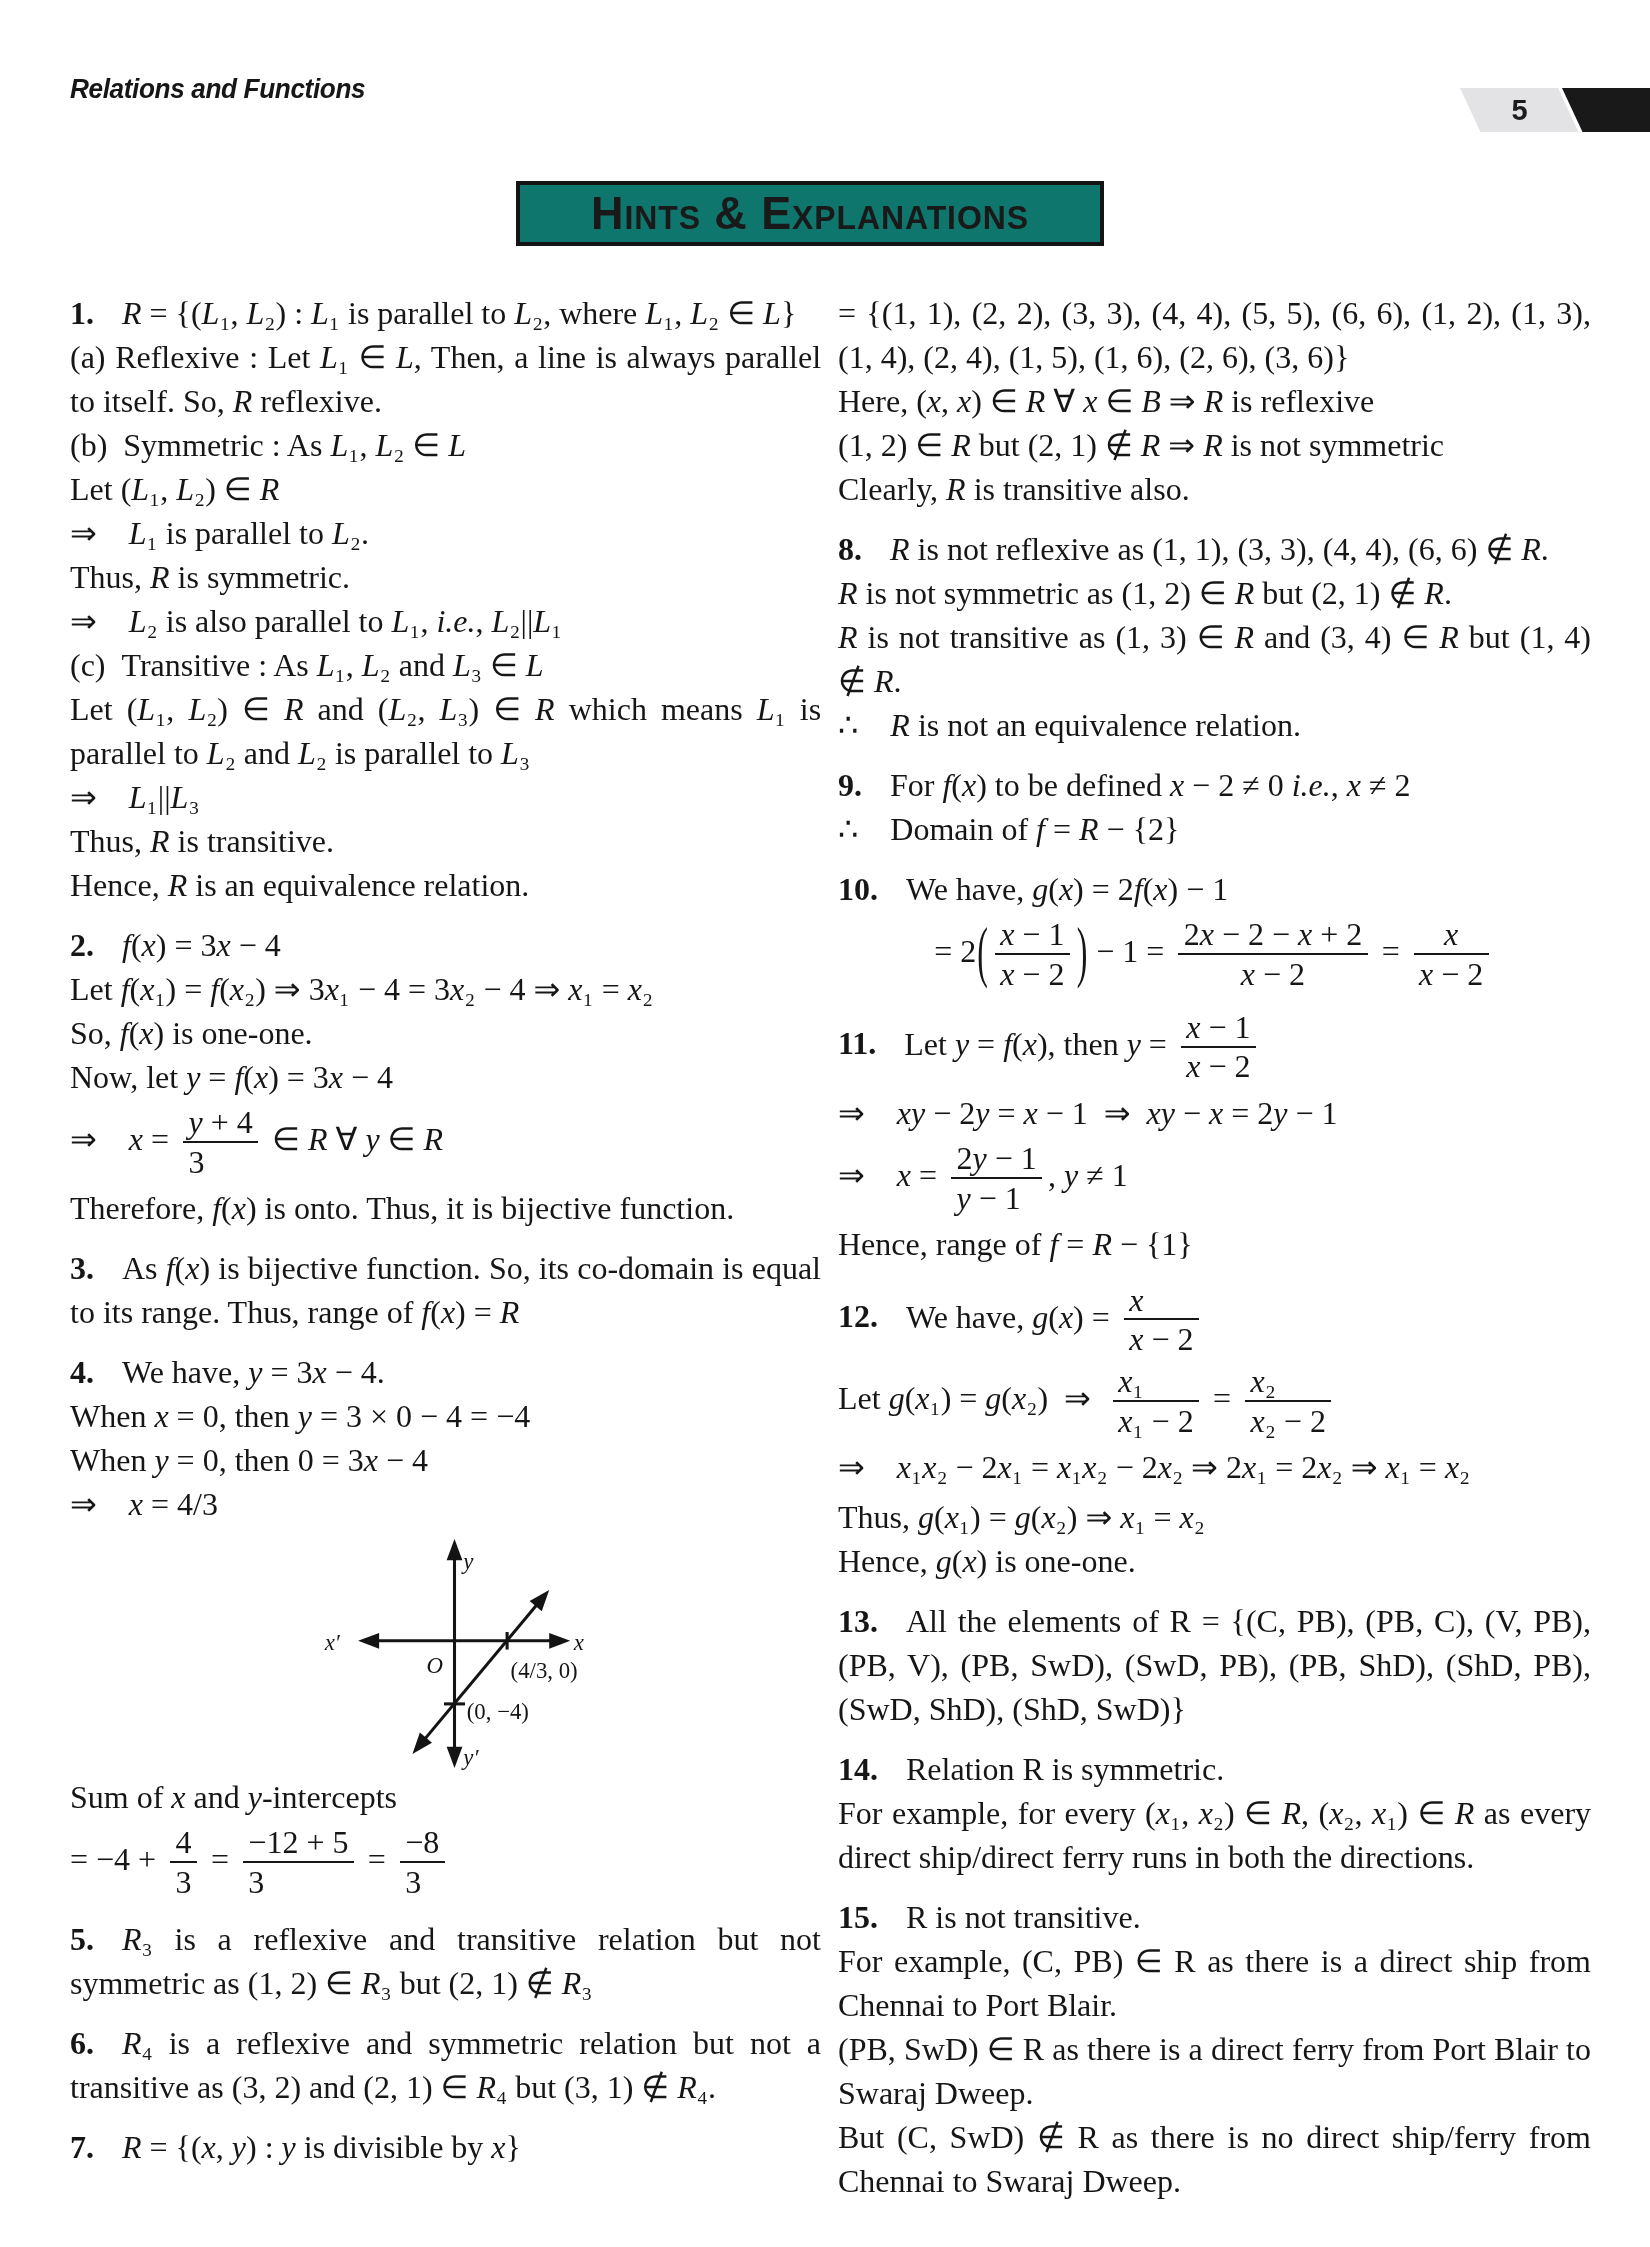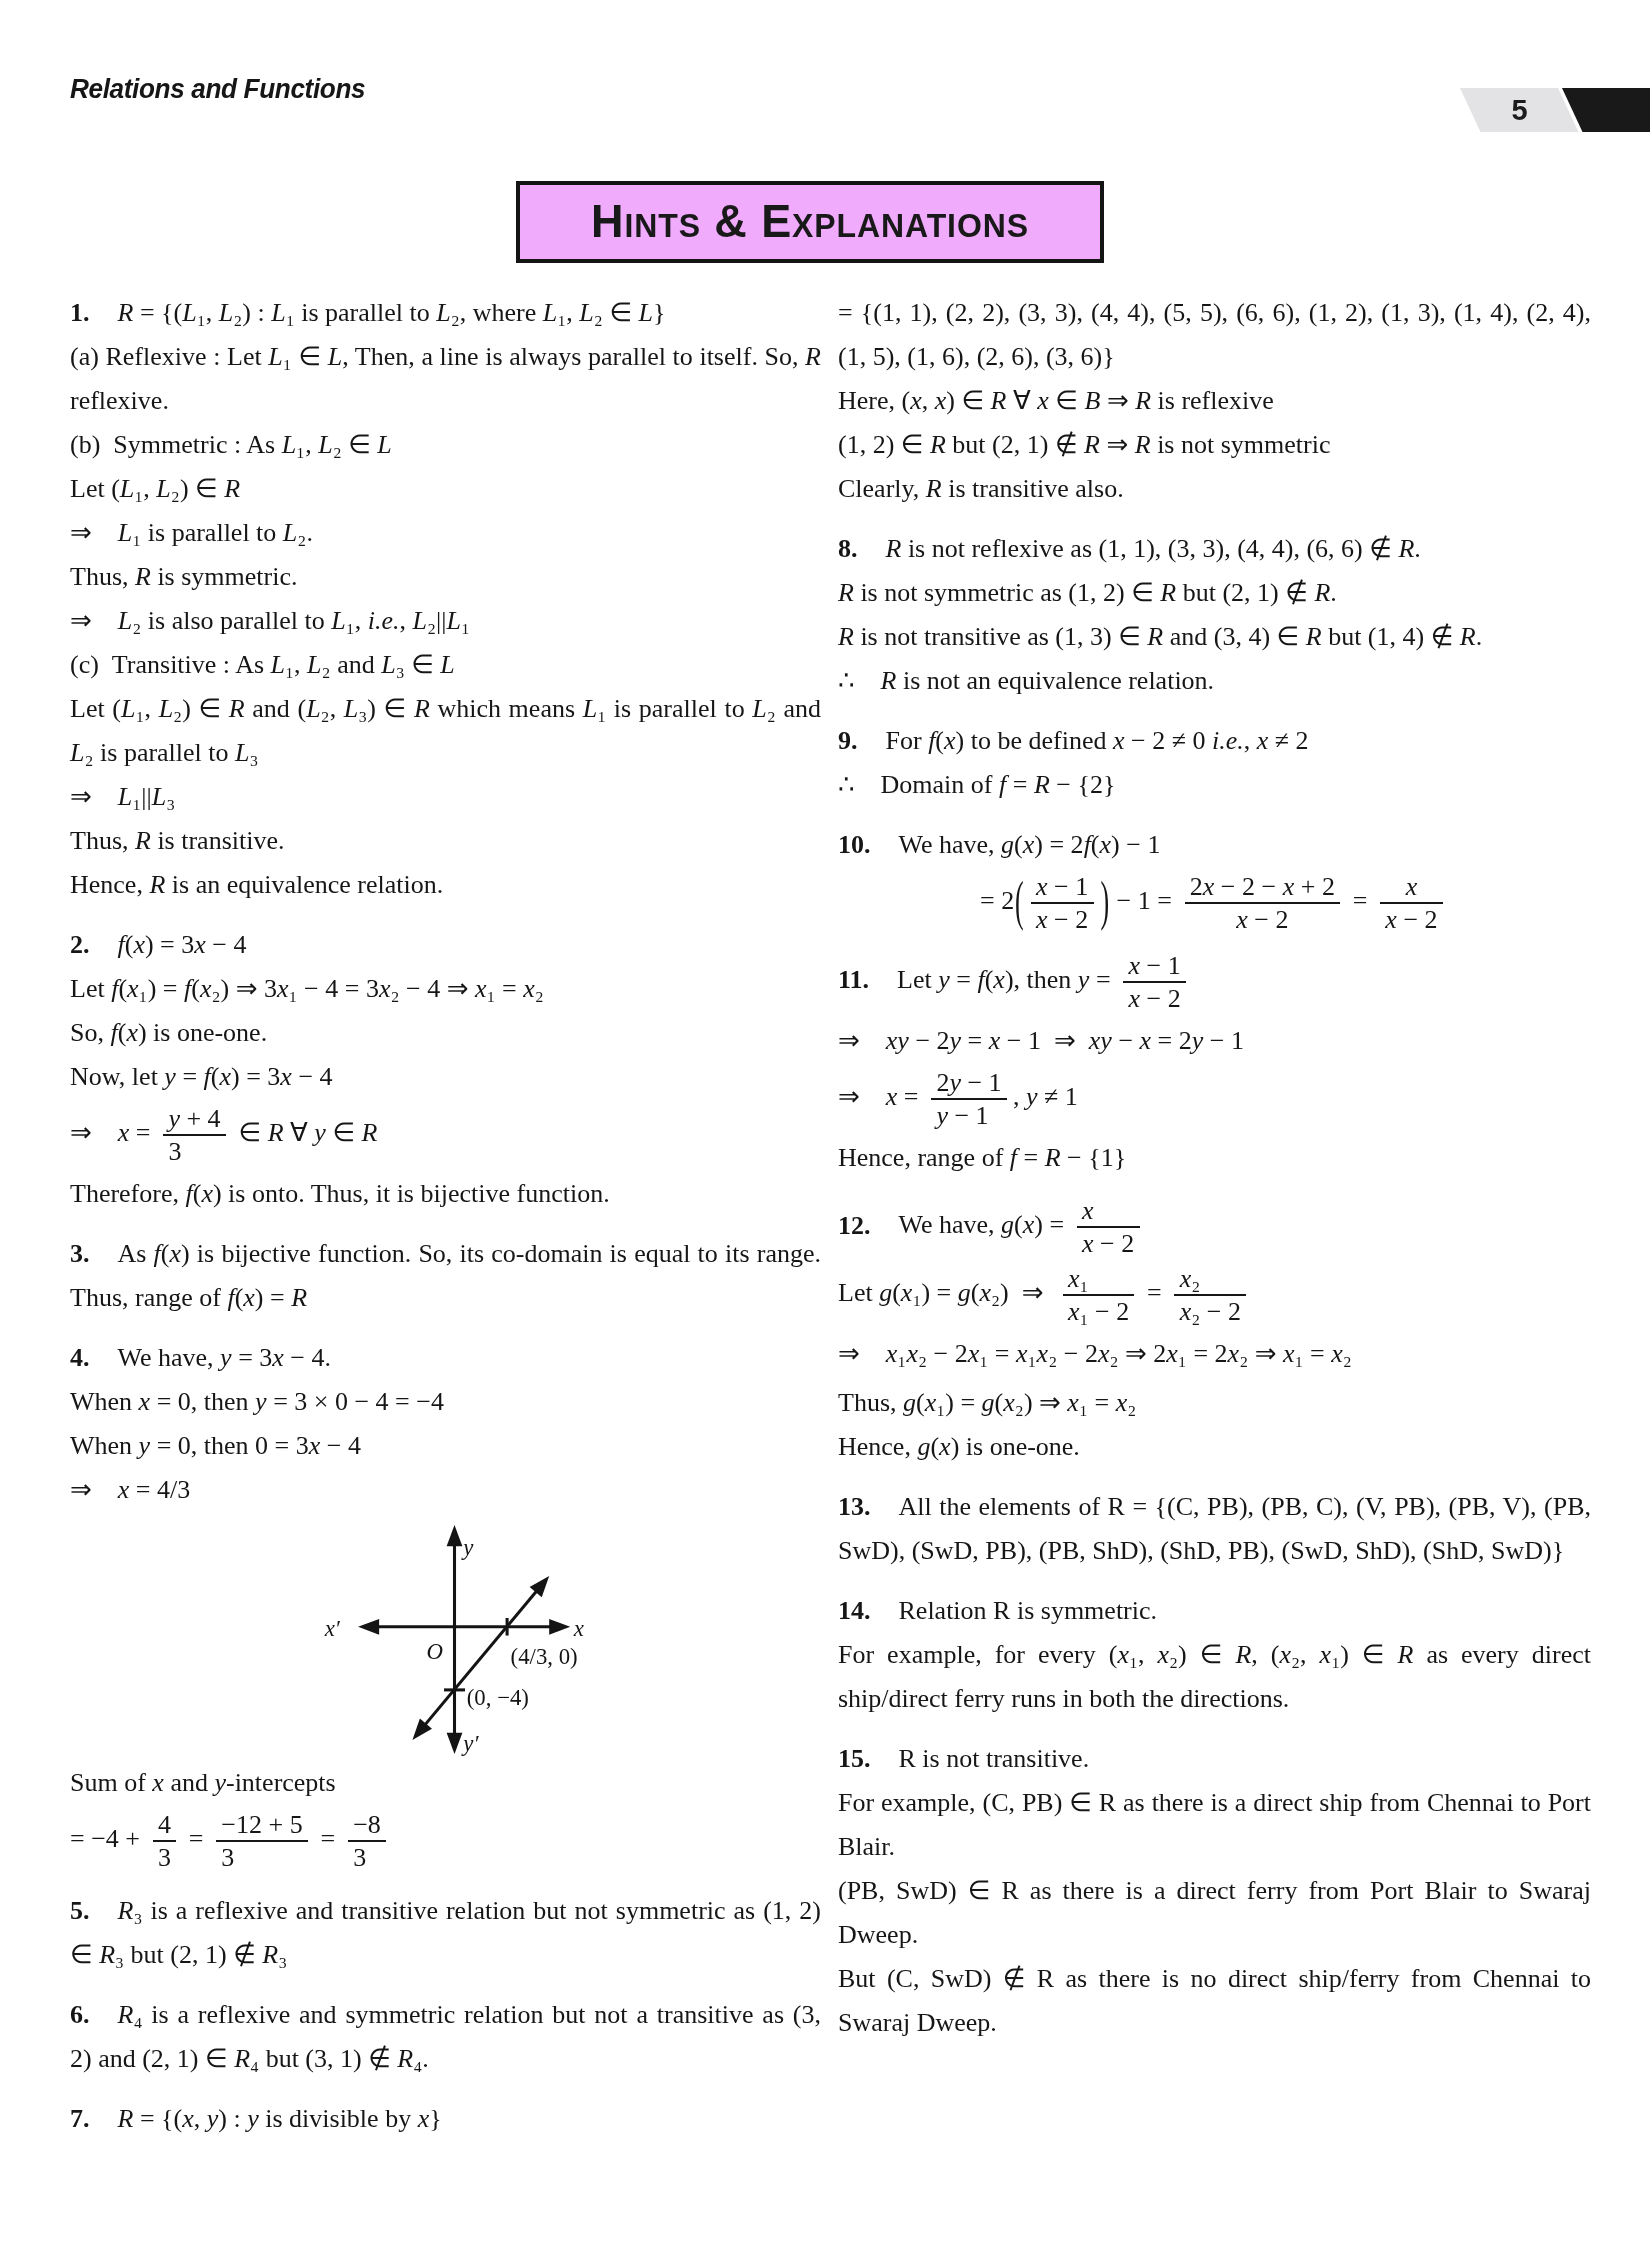--- a/index.html
+++ b/index.html
@@ -12,32 +12,32 @@
     font-size:27px;letter-spacing:-0.4px;transform:scaleX(0.97);transform-origin:0 0;}
   .tab-gray{position:absolute;left:1460px;top:88px;width:98px;height:44px;
     background:#e3e3e6;transform:skewX(25deg);transform-origin:0 0;
     display:flex;align-items:center;justify-content:center;}
   .tab-gray .pnum{transform:skewX(-25deg);font-family:"Liberation Sans",sans-serif;
     font-weight:bold;font-size:29px;color:#1c1c1c;}
   .tab-black{position:absolute;left:1562px;top:88px;width:123px;height:44px;
     background:#191919;transform:skewX(25deg);transform-origin:0 0;}
 
   
-  .title-box{position:absolute;left:516px;top:181px;width:588px;height:82px;
-    border:4.4px solid #141414;background:#f0abfc;box-sizing:border-box;
+  .title-box{position:absolute;left:516px;top:181px;width:588px;height:65px;
+    border:4.4px solid #141414;background:#0f766e;box-sizing:border-box;
     display:flex;align-items:center;justify-content:center;}
   .title-box span{font-family:"Liberation Sans",sans-serif;font-weight:800;
     font-variant:small-caps;font-size:45px;letter-spacing:0.9px;color:#191919;
     transform:scaleY(1.02);}
 
   
   .col{position:absolute;top:291px;}
   .col-left{left:70px;width:751px;}
   .col-right{left:838px;width:753px;}
-  p.block{margin:0;font-size:26px;line-height:44px;text-align:justify;}
+  p.block{margin:0;font-size:32px;line-height:44px;text-align:justify;}
   p.block.mt{margin-top:16px;}
   p.math{text-align:left;margin-top:5.3px;margin-bottom:5.3px;}
   p.ctr{text-align:center;}
   .num{font-weight:bold;padding-right:28px;}
   i{font-style:italic;}
   b{font-weight:normal;}
 
   
   .fr{display:inline-block;vertical-align:middle;margin:0 6.1px;line-height:1.15;}
   .fr .nu{display:block;padding:0 5.3px;}

